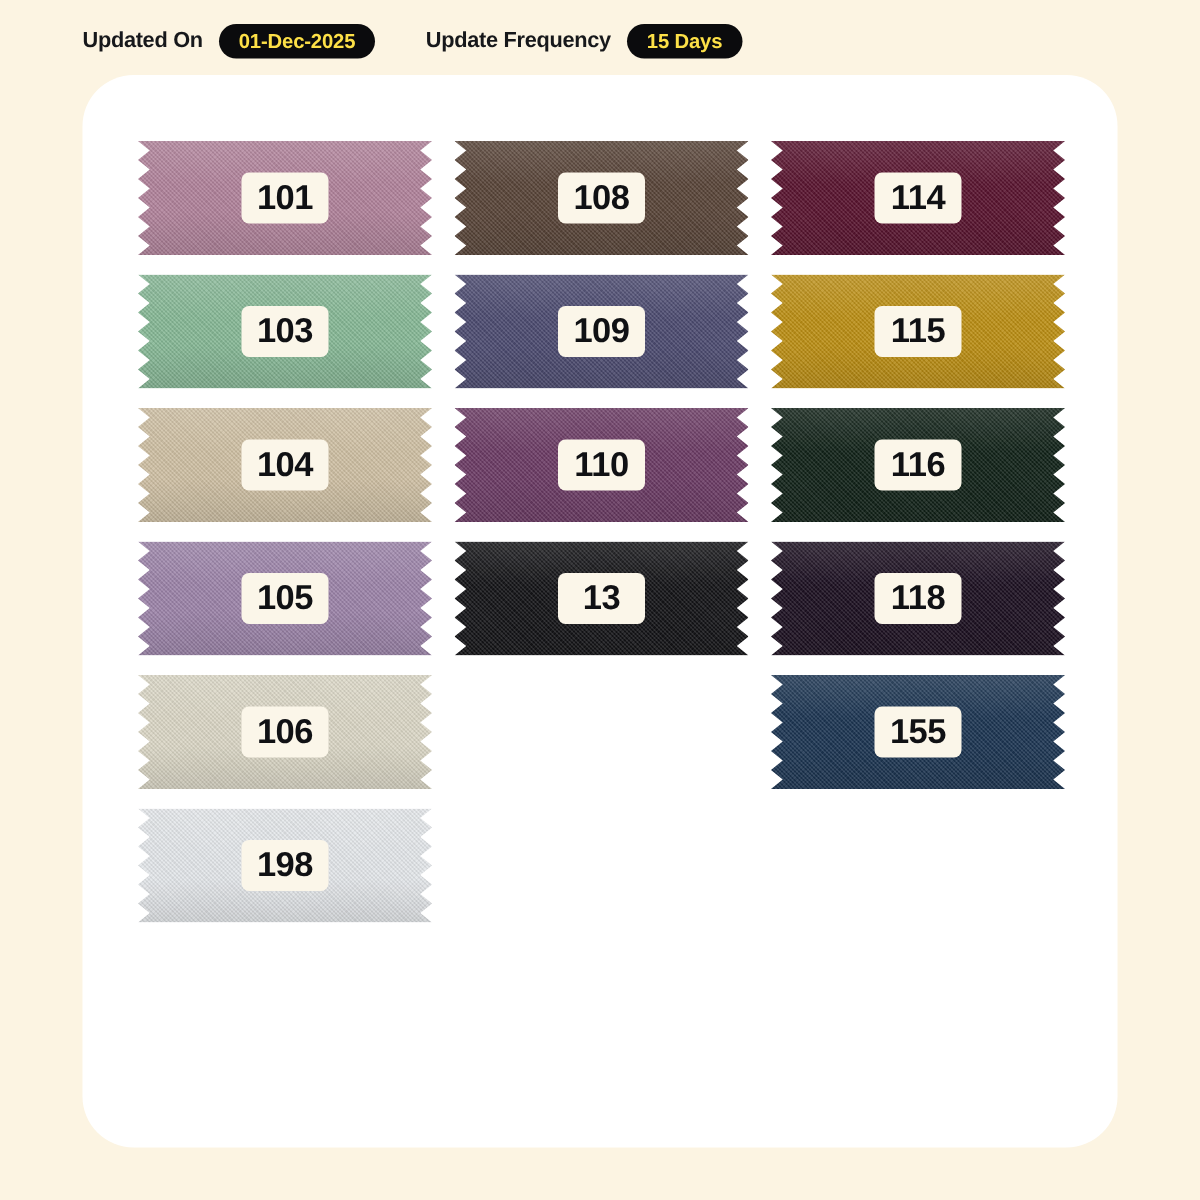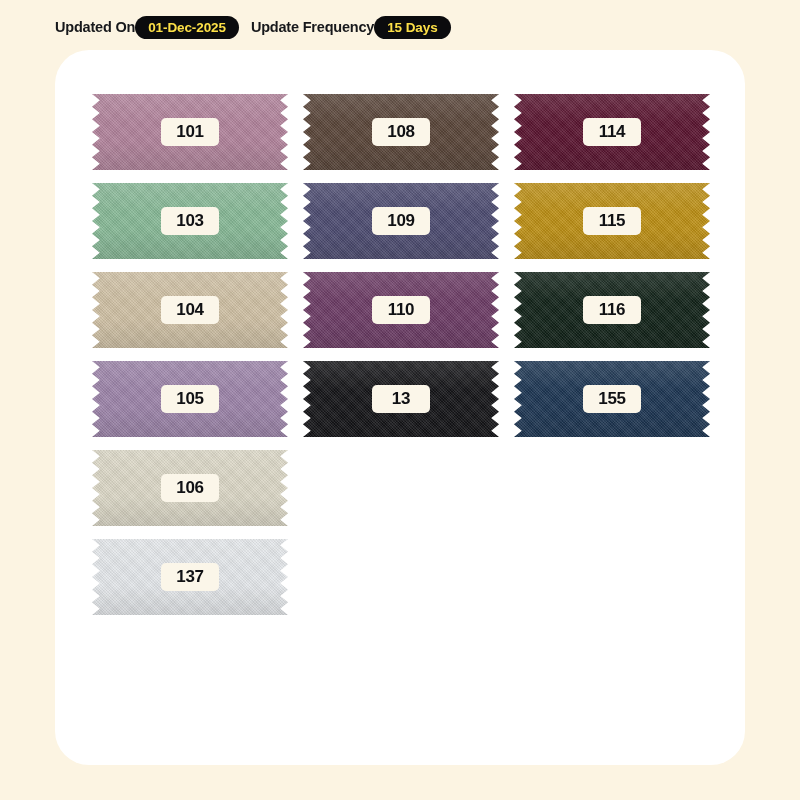--- a/index.html
+++ b/index.html
@@ -24,20 +24,21 @@
   }
 
   
   .meta-bar {
     position: absolute;
     left: 55px;
     top: 11px;
     height: 32px;
     display: flex;
     align-items: center;
+    gap: 11px;
   }
   .meta-label {
     font-size: 14.5px;
     font-weight: bold;
     color: #17181B;
     letter-spacing: -0.2px;
     white-space: nowrap;
   }
   .meta-pill {
     display: inline-flex;
@@ -157,21 +158,21 @@
   }
 
   .swatch-badge {
     position: relative;
     z-index: 3;
     min-width: 40px;
     padding: 5px 9px 6px 9px;
     border-radius: 5px;
     background: #FBF6E9;
     color: #101114;
-    font-size: 17px;
+    font-size: 23px;
     font-weight: bold;
     line-height: 1;
     text-align: center;
     letter-spacing: -0.3px;
   }
 </style>
 </head>
 <body>
 
 <div id="page">
@@ -202,21 +203,21 @@
           <div class="swatch">
             <div class="swatch-fabric" style="background: rgb(155, 131, 168);"></div>
             <div class="swatch-badge">105</div>
           </div>
           <div class="swatch">
             <div class="swatch-fabric" style="background: rgb(218, 214, 197);"></div>
             <div class="swatch-badge">106</div>
           </div>
           <div class="swatch">
             <div class="swatch-fabric" style="background: rgb(227, 230, 233);"></div>
-            <div class="swatch-badge">137</div>
+            <div class="swatch-badge">198</div>
           </div>
         </div>
         <div class="swatch-col">
           <div class="swatch">
             <div class="swatch-fabric" style="background: rgb(88, 68, 56);"></div>
             <div class="swatch-badge">108</div>
           </div>
           <div class="swatch">
             <div class="swatch-fabric" style="background: rgb(76, 75, 112);"></div>
             <div class="swatch-badge">109</div>
@@ -235,20 +236,24 @@
             <div class="swatch-fabric" style="background: rgb(89, 20, 47);"></div>
             <div class="swatch-badge">114</div>
           </div>
           <div class="swatch">
             <div class="swatch-fabric" style="background: rgb(187, 142, 20);"></div>
             <div class="swatch-badge">115</div>
           </div>
           <div class="swatch">
             <div class="swatch-fabric" style="background: rgb(17, 34, 24);"></div>
             <div class="swatch-badge">116</div>
+          </div>
+          <div class="swatch">
+            <div class="swatch-fabric" style="background: rgb(28, 16, 33);"></div>
+            <div class="swatch-badge">118</div>
           </div>
           <div class="swatch">
             <div class="swatch-fabric" style="background: rgb(28, 53, 82);"></div>
             <div class="swatch-badge">155</div>
           </div>
         </div>
       </div>
   </div>
 
 </div>

